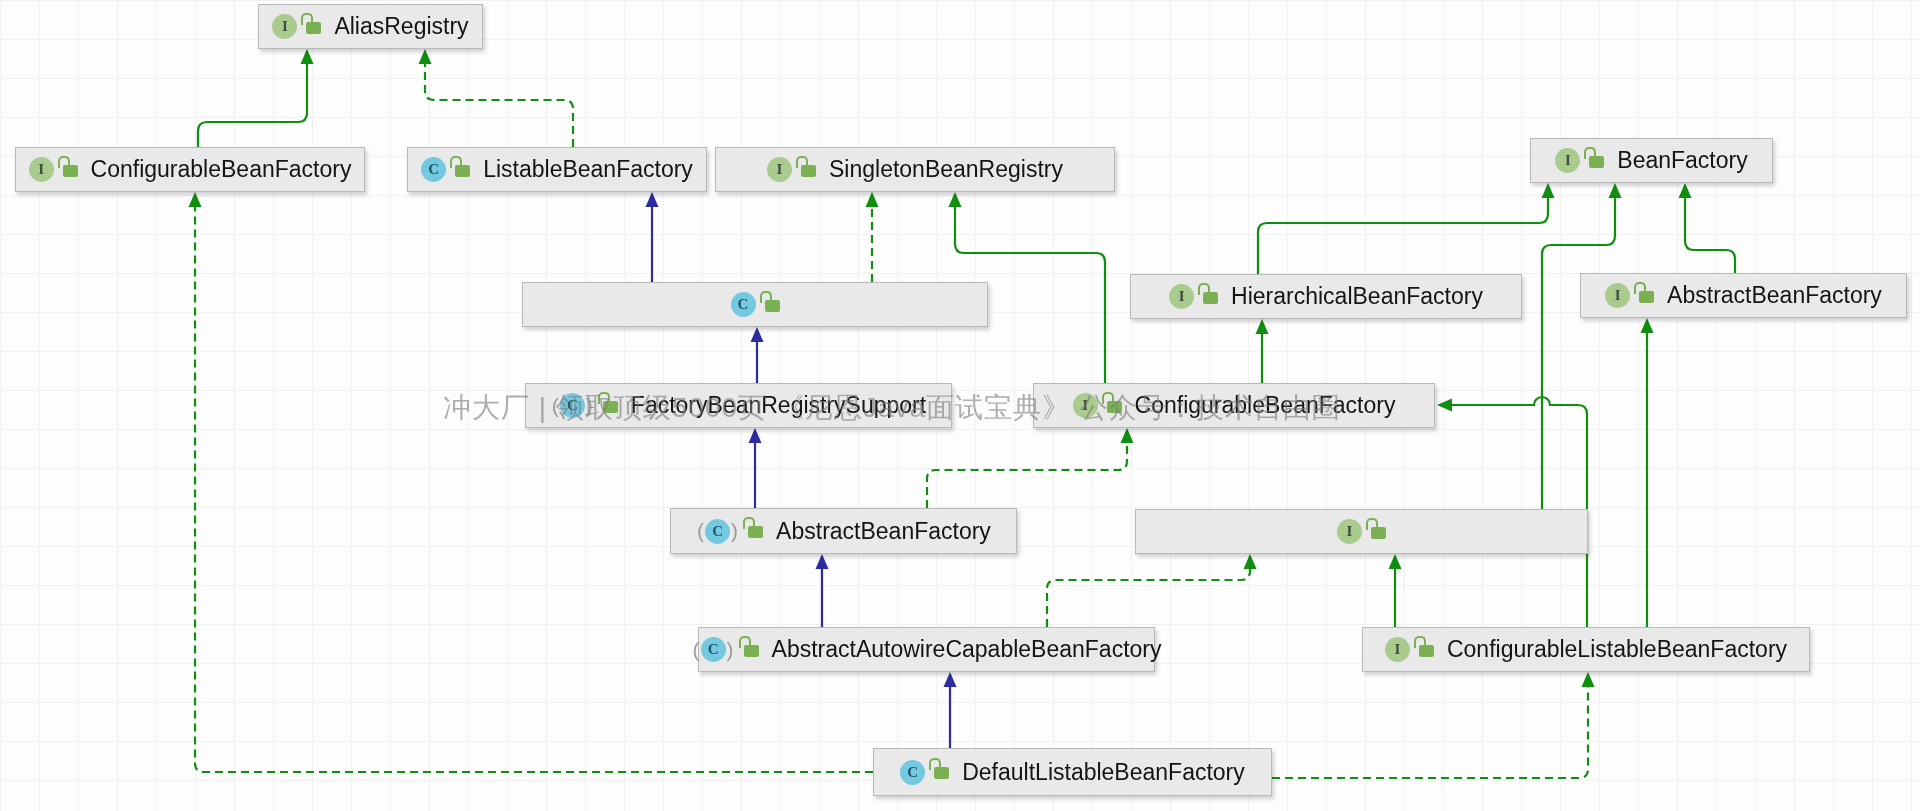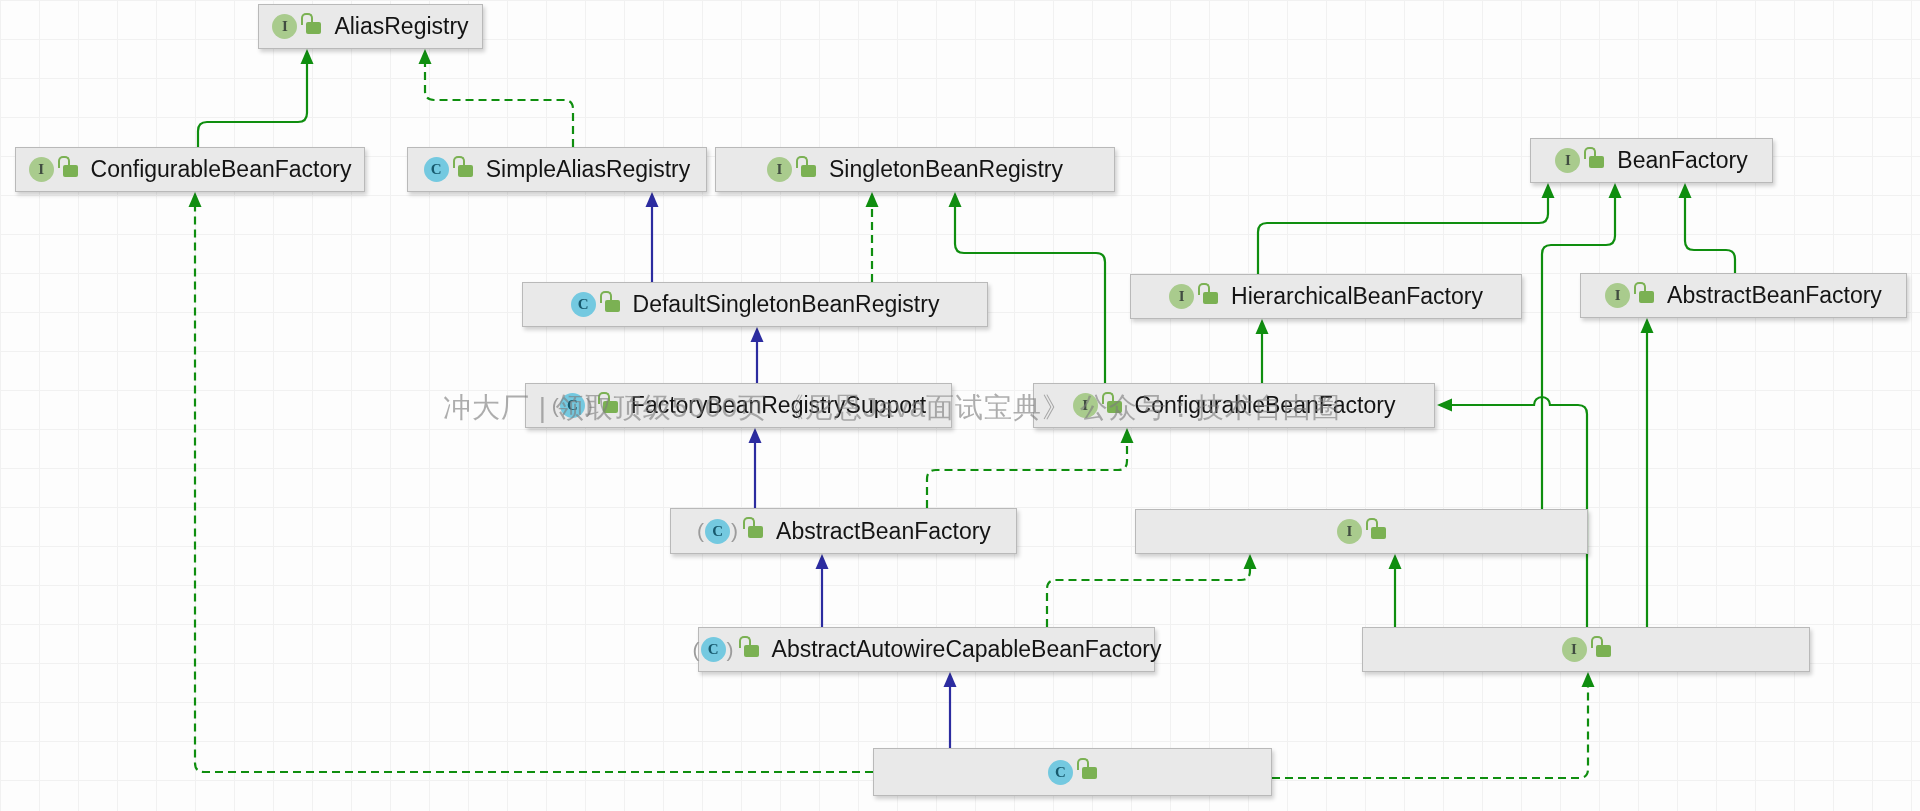--- a/index.html
+++ b/index.html
@@ -130,36 +130,35 @@
         <span class="lbl">AliasRegistry</span>
       </div>
       <div class="node kind-interface" style="left: 15px; top: 147px; width: 350px; height: 45px;">
         <span class="circ">I</span>
         <span class="lock"></span>
         <span class="lbl">ConfigurableBeanFactory</span>
       </div>
       <div class="node kind-class" style="left: 407px; top: 147px; width: 300px; height: 45px;">
         <span class="circ">C</span>
         <span class="lock"></span>
-        <span class="lbl">SimpleAliasRegistry</span>
+        <span class="lbl">ListableBeanFactory</span>
       </div>
       <div class="node kind-interface" style="left: 715px; top: 147px; width: 400px; height: 45px;">
         <span class="circ">I</span>
         <span class="lock"></span>
         <span class="lbl">SingletonBeanRegistry</span>
       </div>
       <div class="node kind-interface" style="left: 1530px; top: 138px; width: 243px; height: 45px;">
         <span class="circ">I</span>
         <span class="lock"></span>
         <span class="lbl">BeanFactory</span>
       </div>
       <div class="node kind-class" style="left: 522px; top: 282px; width: 466px; height: 45px;">
         <span class="circ">C</span>
         <span class="lock"></span>
-        <span class="lbl">DefaultSingletonBeanRegistry</span>
       </div>
       <div class="node kind-interface" style="left: 1130px; top: 274px; width: 392px; height: 45px;">
         <span class="circ">I</span>
         <span class="lock"></span>
         <span class="lbl">HierarchicalBeanFactory</span>
       </div>
       <div class="node kind-interface" style="left: 1580px; top: 273px; width: 327px; height: 45px;">
         <span class="circ">I</span>
         <span class="lock"></span>
         <span class="lbl">AbstractBeanFactory</span>
@@ -190,20 +189,22 @@
       <div class="node kind-abstract" style="left: 698px; top: 627px; width: 457px; height: 45px;">
         <span class="paren">(</span>
         <span class="circ">C</span>
         <span class="paren">)</span>
         <span class="lock"></span>
         <span class="lbl">AbstractAutowireCapableBeanFactory</span>
       </div>
       <div class="node kind-interface" style="left: 1362px; top: 627px; width: 448px; height: 45px;">
         <span class="circ">I</span>
         <span class="lock"></span>
+        <span class="lbl">ConfigurableListableBeanFactory</span>
       </div>
       <div class="node kind-class" style="left: 873px; top: 748px; width: 399px; height: 48px;">
         <span class="circ">C</span>
         <span class="lock"></span>
+        <span class="lbl">DefaultListableBeanFactory</span>
       </div>
     </div>
   <div class="watermark" style="left:443px;top:389px;">冲大厂 | 领取顶级5000页 《尼恩Java面试宝典》 公众号：技术自由圈</div>
 </div>
 
 </body></html>

